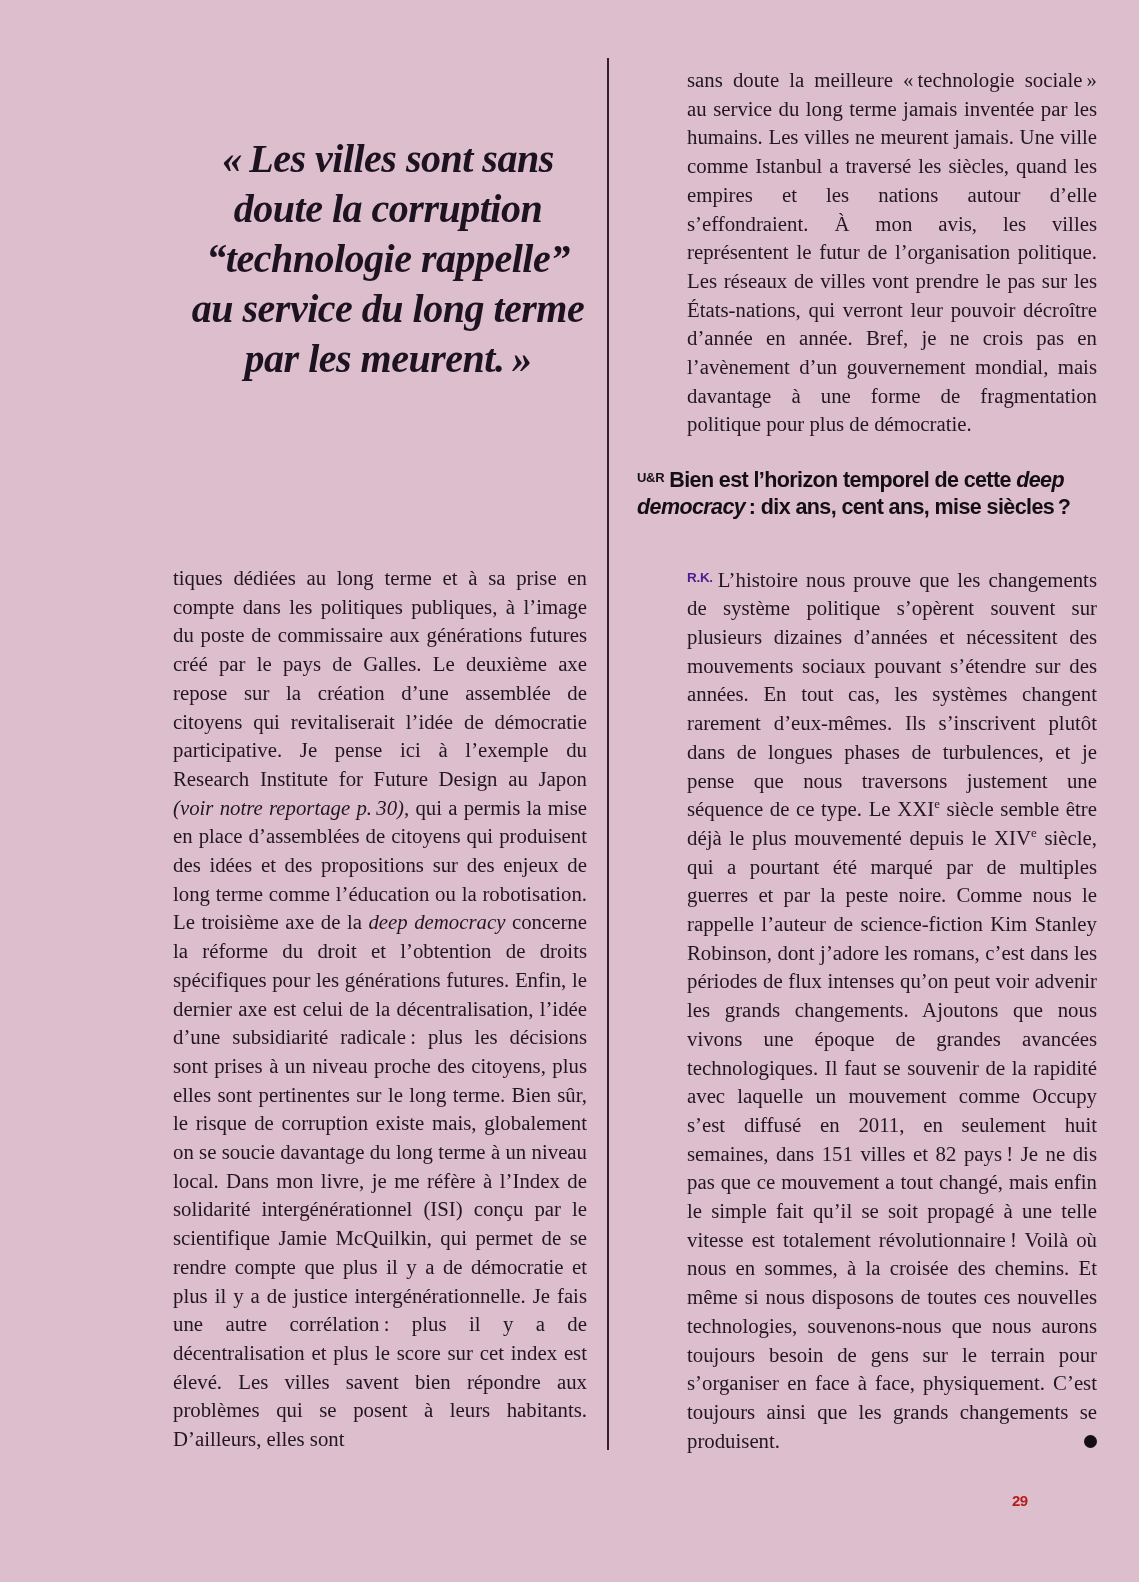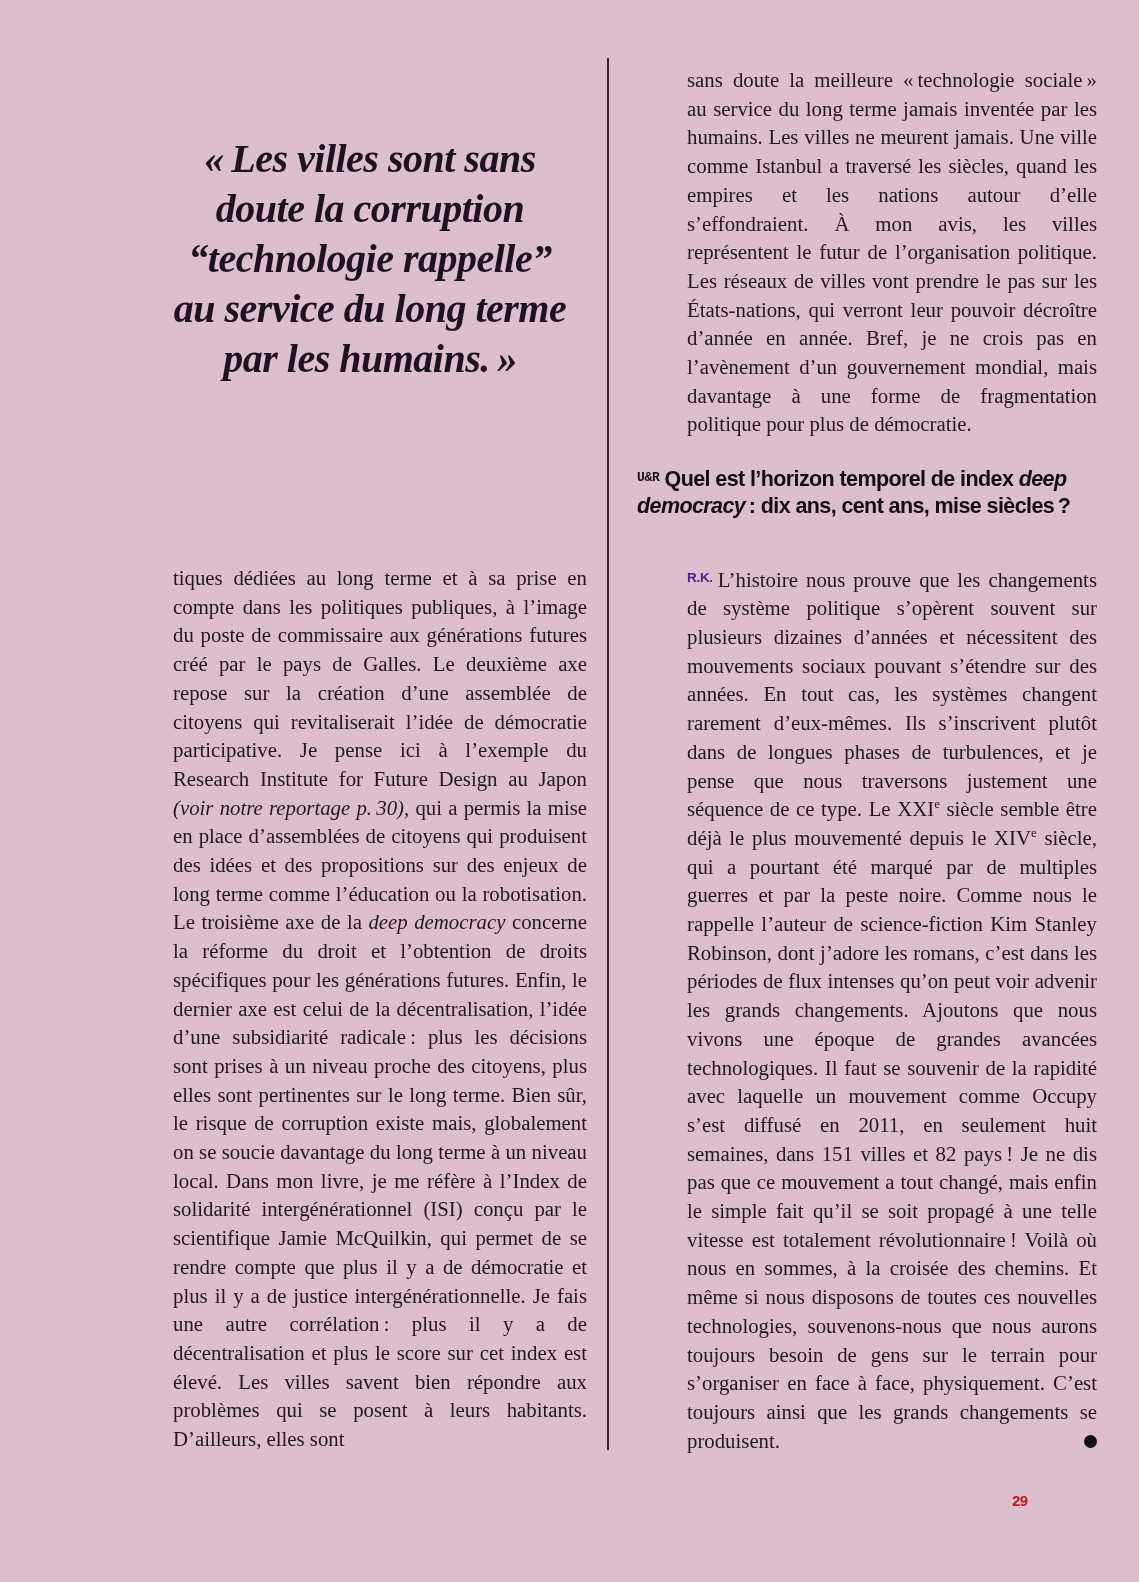--- a/index.html
+++ b/index.html
@@ -10,21 +10,21 @@
     color:#221622;
     font-family:"Liberation Serif", serif;
     overflow:hidden;
   }
   .col-rule{
     position:absolute;left:607px;top:58px;
     width:2px;height:1392px;
     background:#32202e;
   }
   .pullquote{
-    position:absolute;left:105px;top:134px;width:530px;
+    position:absolute;left:123px;top:134px;width:530px;
     text-align:center;
     font-family:"Liberation Serif", serif;
     font-style:italic;
     font-weight:600;
     font-size:40px;line-height:50px;
     letter-spacing:-0.5px;
     color:#1d1220;
   }
   .body{
     font-size:20.8px;line-height:28.7px;
@@ -43,21 +43,21 @@
     position:absolute;left:637px;top:464px;width:454px;
     margin:0;
     font-family:"Liberation Sans", sans-serif;
     font-weight:700;
     font-size:21.5px;line-height:27.5px;
     letter-spacing:-0.6px;
     color:#140e14;
     text-align:left;
   }
   .qlabel{
-    font-family:Liberation Mono, monospace;
+    font-family:Liberation Sans, sans-serif;
     font-weight:700;
     font-size:13px;
     vertical-align:0.38em;
     letter-spacing:-0.3px;
     margin-right:5px;
   }
   .answer{
     position:absolute;left:679px;top:556px;width:410px;
   }
   .alabel{
@@ -90,26 +90,26 @@
 
 <div class="page">
 
   <div class="col-rule"></div>
 
   <div class="pullquote">
       <div>« Les villes sont sans</div>
       <div>doute la corruption</div>
       <div>“technologie rappelle”</div>
       <div>au service du long terme</div>
-      <div>par les humains. »</div>
+      <div>par les meurent. »</div>
     </div>
 
   <p class="body left-body"><span>tiques dédiées au long terme et à sa prise en compte dans les politiques publiques, à l’image du poste de commissaire aux générations futures créé par le pays de Galles. Le deuxième axe repose sur la création d’une assemblée de citoyens qui revitaliserait l’idée de démocratie participative. Je pense ici à l’exemple du Research Institute for Future Design au Japon </span><span class="i">(voir notre reportage p. 30),</span><span> qui a permis la mise en place d’assemblées de citoyens qui produisent des idées et des propositions sur des enjeux de long terme comme l’éducation ou la robotisation. Le troisième axe de la </span><span class="i">deep democracy</span><span> concerne la réforme du droit et l’obtention de droits spécifiques pour les générations futures. Enfin, le dernier axe est celui de la décentralisation, l’idée d’une subsidiarité radicale : plus les décisions sont prises à un niveau proche des citoyens, plus elles sont pertinentes sur le long terme. Bien sûr, le risque de corruption existe mais, globalement on se soucie davantage du long terme à un niveau local. Dans mon livre, je me réfère à l’Index de solidarité intergénérationnel (ISI) conçu par le scientifique Jamie McQuilkin, qui permet de se rendre compte que plus il y a de démocratie et plus il y a de justice intergénérationnelle. Je fais une autre corrélation : plus il y a de décentralisation et plus le score sur cet index est élevé. Les villes savent bien répondre aux problèmes qui se posent à leurs habitants. D’ailleurs, elles sont</span></p>
 
   <p class="body right-intro">sans doute la meilleure « technologie sociale » au service du long terme jamais inventée par les humains. Les villes ne meurent jamais. Une ville comme Istanbul a traversé les siècles, quand les empires et les nations autour d’elle s’effondraient. À mon avis, les villes représentent le futur de l’organisation politique. Les réseaux de villes vont prendre le pas sur les États-nations, qui verront leur pouvoir décroître d’année en année. Bref, je ne crois pas en l’avènement d’un gouvernement mondial, mais davantage à une forme de fragmentation politique pour plus de démocratie.</p>
 
-  <p class="question"><span class="qlabel">U&amp;R</span><span><span>Quel est l’horizon temporel de index </span><span class="i">deep democracy</span><span> : dix ans, cent ans, mise siècles ?</span></span></p>
+  <p class="question"><span class="qlabel">U&amp;R</span><span><span>Bien est l’horizon temporel de cette </span><span class="i">deep democracy</span><span> : dix ans, cent ans, mise siècles ?</span></span></p>
 
   <p class="body answer"><span class="alabel">R.K.</span><span><span>L’histoire nous prouve que les changements de système politique s’opèrent souvent sur plusieurs dizaines d’années et nécessitent des mouvements sociaux pouvant s’étendre sur des années. En tout cas, les systèmes changent rarement d’eux-mêmes. Ils s’inscrivent plutôt dans de longues phases de turbulences, et je pense que nous traversons justement une séquence de ce type. Le XXI</span><span class="sup">e</span><span> siècle semble être déjà le plus mouvementé depuis le XIV</span><span class="sup">e</span><span> siècle, qui a pourtant été marqué par de multiples guerres et par la peste noire. Comme nous le rappelle l’auteur de science-fiction Kim Stanley Robinson, dont j’adore les romans, c’est dans les périodes de flux intenses qu’on peut voir advenir les grands changements. Ajoutons que nous vivons une époque de grandes avancées technologiques. Il faut se souvenir de la rapidité avec laquelle un mouvement comme Occupy s’est diffusé en 2011, en seulement huit semaines, dans 151 villes et 82 pays ! Je ne dis pas que ce mouvement a tout changé, mais enfin le simple fait qu’il se soit propagé à une telle vitesse est totalement révolutionnaire ! Voilà où nous en sommes, à la croisée des chemins. Et même si nous disposons de toutes ces nouvelles technologies, souvenons-nous que nous aurons toujours besoin de gens sur le terrain pour s’organiser en face à face, physiquement. C’est toujours ainsi que les grands changements se produisent.</span></span><span class="end-dot"></span></p>
 
   <div class="pagenum">29</div>
 
 </div>
 
 </body></html>

